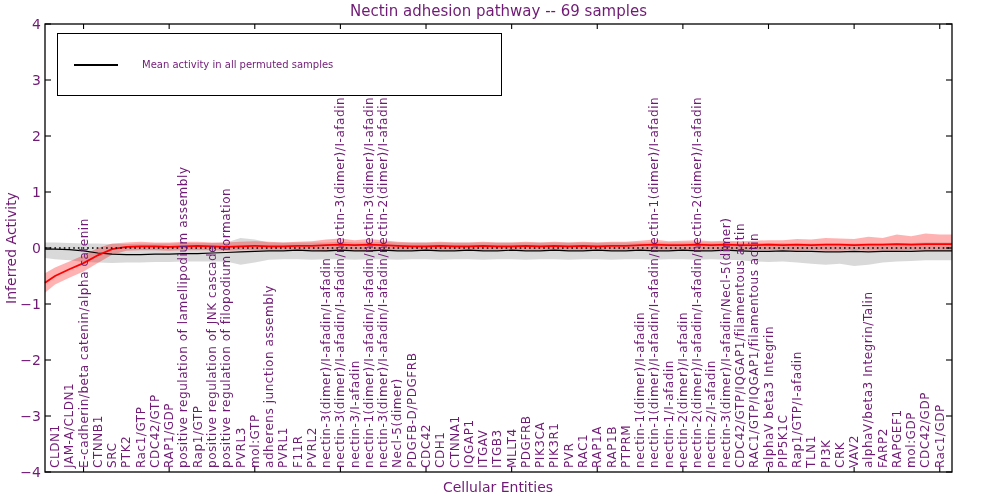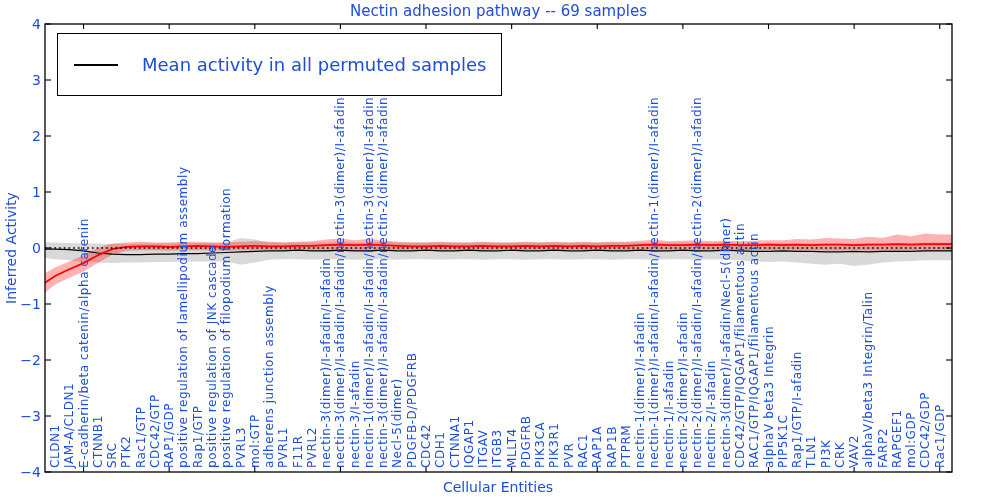--- a/index.html
+++ b/index.html
@@ -1,34 +1,34 @@
 <!DOCTYPE html>
 <html><head>
 <meta charset="utf-8">
 <style>
   html,body{margin:0;padding:0;background:#ffffff;}
   .figure{position:relative;width:1000px;height:500px;background:#ffffff;overflow:hidden;
-          font-family:"DejaVu Sans","Liberation Sans",sans-serif;color:#1d4ed8;}
+          font-family:"DejaVu Sans","Liberation Sans",sans-serif;color:#701a75;}
   .title{position:absolute;top:2px;left:45px;width:907px;text-align:center;font-size:15px;}
   .ylabel{position:absolute;left:11px;top:248px;transform:translate(-50%,-50%) rotate(-90deg);
           white-space:nowrap;font-size:14px;}
   .xlabel{position:absolute;left:498px;top:487px;transform:translate(-50%,-50%);
           white-space:nowrap;font-size:14px;}
   svg.chart{position:absolute;left:0;top:0;}
   #yticks span{position:absolute;left:0;width:41px;text-align:right;font-size:14px;line-height:18px;}
   #xcats{position:absolute;left:0;top:25px;width:1000px;height:445px;overflow:hidden;}
   #xcats div{position:absolute;bottom:2px;white-space:nowrap;font-size:12px;line-height:12px;
              letter-spacing:0.55px;transform:rotate(-90deg);transform-origin:0 100%;}
   .legend{position:absolute;left:57px;top:33px;width:445px;height:63px;background:#ffffff;
           border:1.5px solid #000;box-sizing:border-box;display:flex;flex-direction:column;
           justify-content:space-evenly;z-index:5;}
   .legend-row{display:flex;align-items:center;height:24px;}
   .legend-line{display:inline-block;width:44px;height:0;border-top-width:2px;border-top-style:solid;
                margin-left:16px;margin-right:24px;flex:0 0 auto;}
-  .legend-text{font-size:18px;white-space:nowrap;text-align:right;}
+  .legend-text{font-size:10px;white-space:nowrap;text-align:right;}
 </style>
 </head>
 <body>
 
 <div class="figure">
 
   <div class="title">Nectin adhesion pathway -- 69 samples</div>
 
   <div class="ylabel">Inferred Activity</div>
   <div class="xlabel">Cellular Entities</div>

